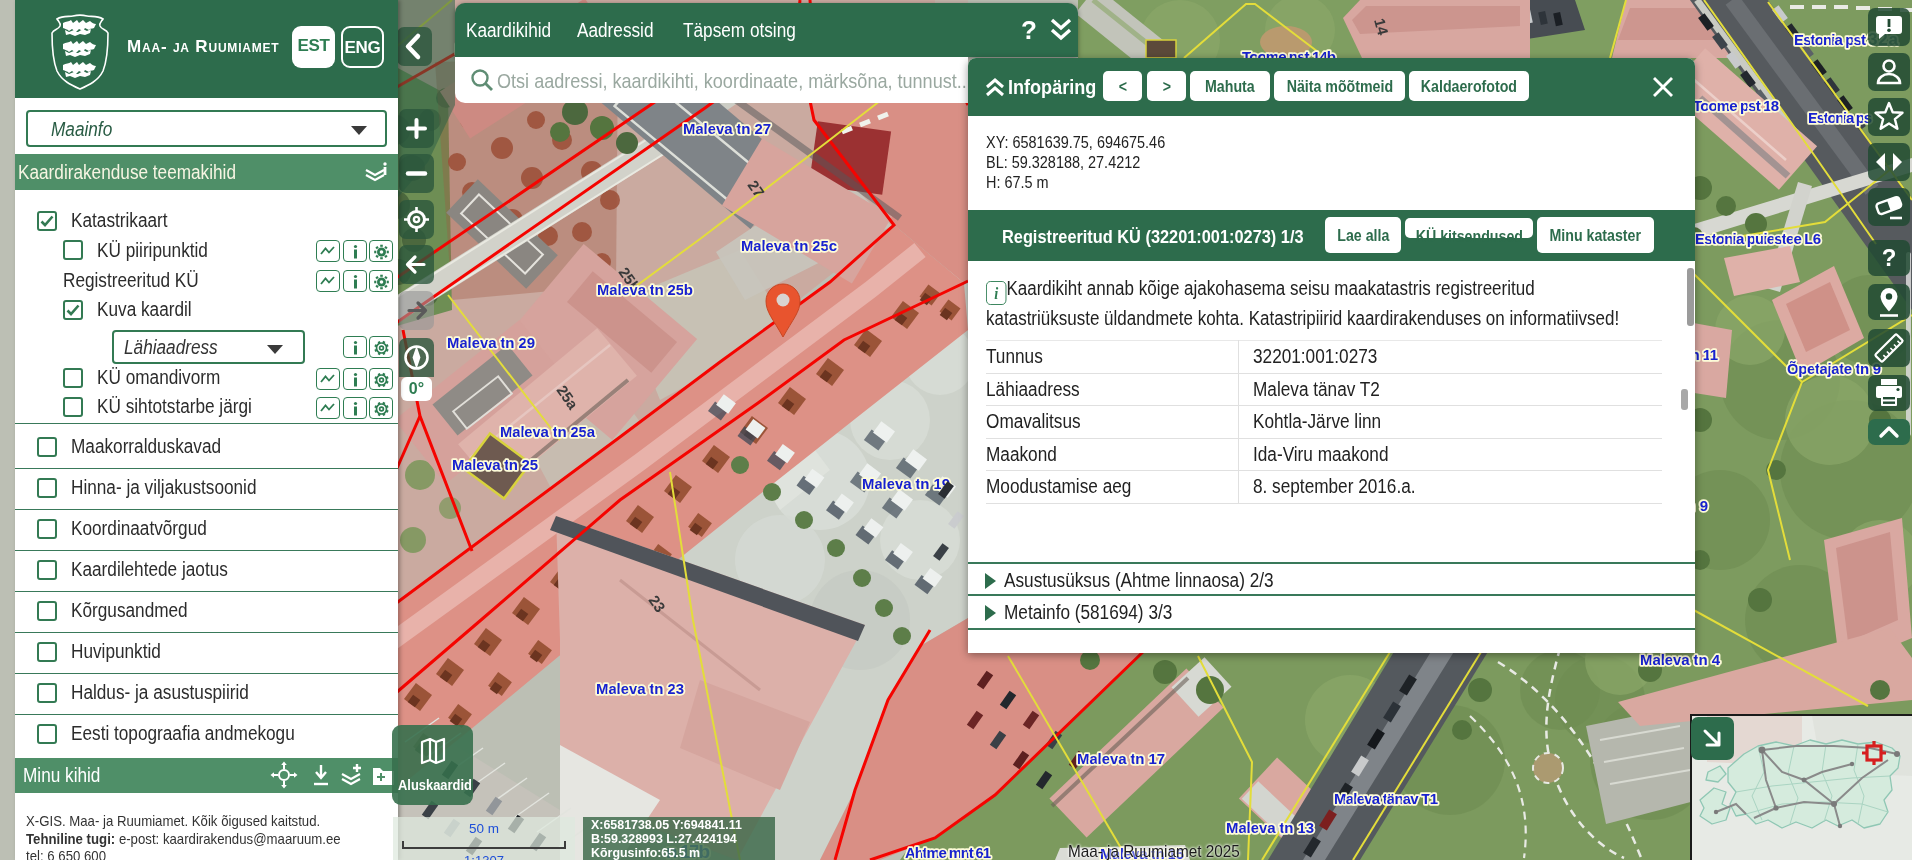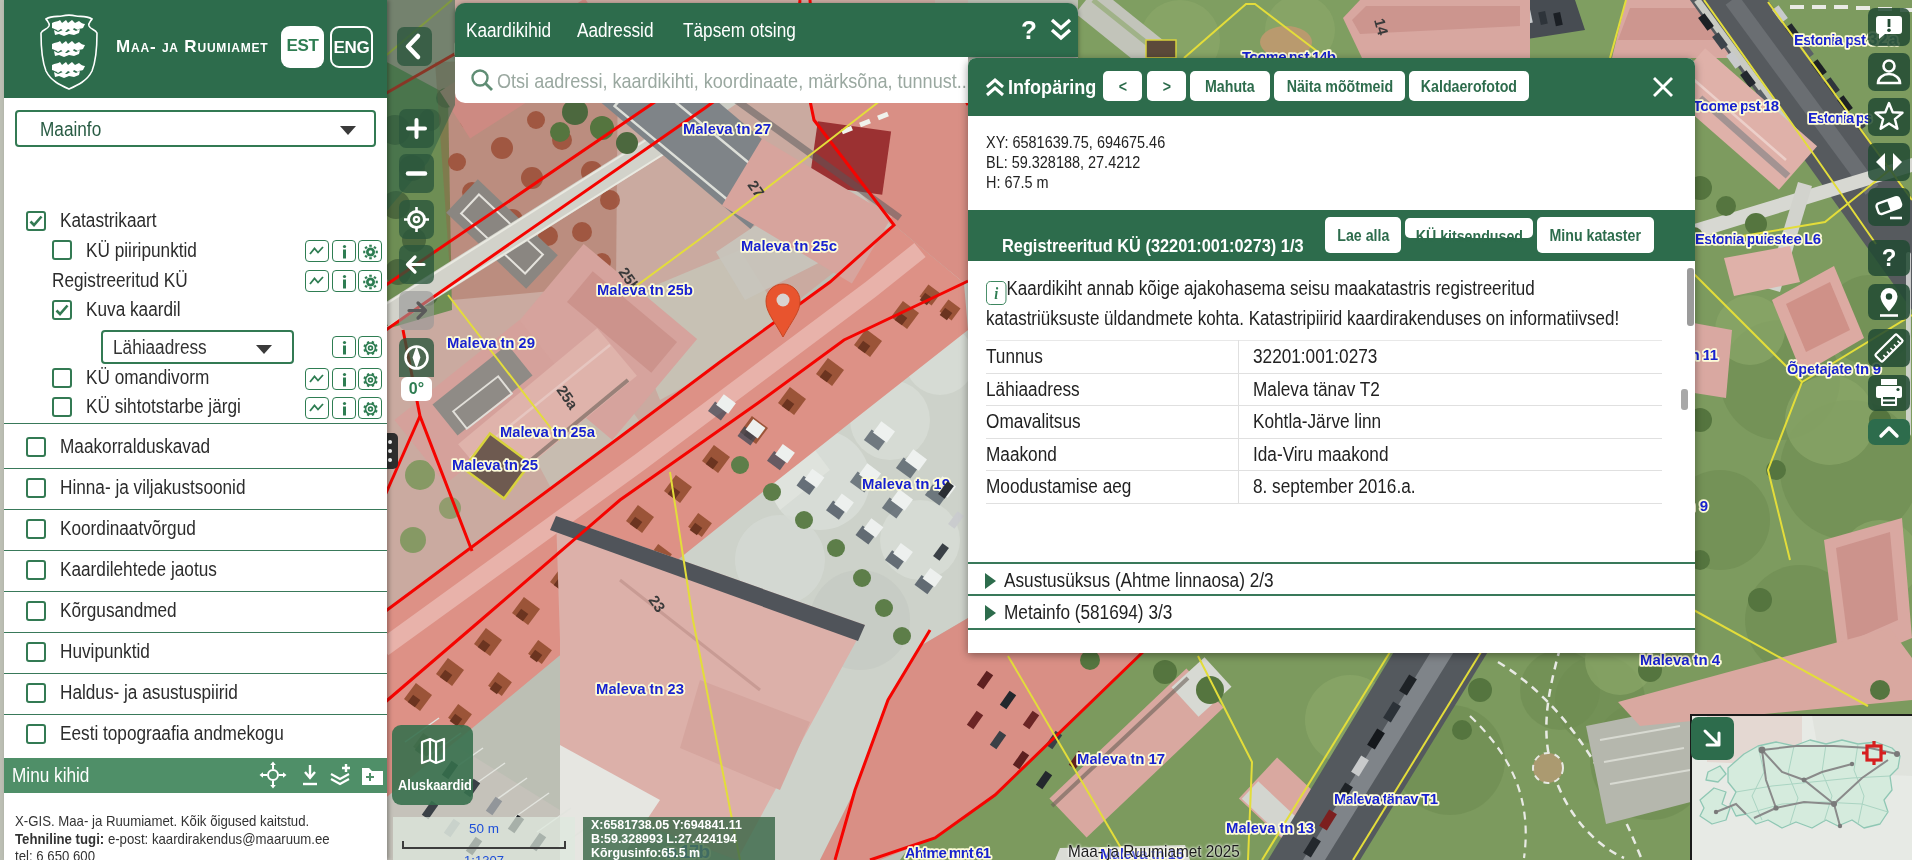--- a/index.html
+++ b/index.html
@@ -6,27 +6,27 @@
 * { margin:0; padding:0; box-sizing:border-box; }
 html,body { width:1912px; height:860px; overflow:hidden; font-family:"Liberation Sans", sans-serif; }
 .cx { display:inline-block; transform:scaleX(.86); transform-origin:0 50%; white-space:nowrap; }
 .cxc { display:inline-block; transform:scaleX(.86); transform-origin:50% 50%; white-space:nowrap; }
 #app { position:relative; width:1912px; height:860px; background:#bcbfb4; overflow:hidden; }
 
 
 #map { position:absolute; left:0; top:0; }
 
 
-#sidebar { position:absolute; left:4px; top:0; width:383px; height:860px; background:#fff; box-shadow:2px 0 4px rgba(0,0,0,.3); }
+#sidebar { position:absolute; left:15px; top:0; width:383px; height:860px; background:#fff; box-shadow:2px 0 4px rgba(0,0,0,.3); }
 #sbheader { position:absolute; left:0; top:0; width:383px; height:98px; background:#2d6c4c; }
 #sblogo-text { position:absolute; left:112px; top:37px; color:#fff; font-size:17px; letter-spacing:0.8px; font-variant:small-caps; font-weight:bold; }
 .langbtn { position:absolute; top:26px; width:43px; height:42px; border-radius:9px; font-size:17px; font-weight:bold; text-align:center; line-height:40px; letter-spacing:-0.3px; }
 #est { left:277px; background:#fff; color:#2e7d52; }
 #eng { left:326px; border:2px solid #fff; color:#fff; }
-.select { position:absolute; border:2px solid #337a53; border-radius:4px; background:#fff; color:#2e4f3e; }
+.select { position:absolute; border:2px solid #337a53; border-radius:4px; background:#fff; color:#2e4f3e;font-style:italic; }
 #maainfo { left:11px; top:110px; width:361px; height:37px; font-size:20px; line-height:34px; padding-left:23px; color:#295c44; }
 .caret { position:absolute; width:0; height:0; border-left:8px solid transparent; border-right:8px solid transparent; border-top:9px solid #3a3a3a; }
 .greenbar { position:absolute; left:0; width:383px; background:#4f8f68; color:#f7f5e3; font-size:20px; }
 #themebar { top:154px; height:36px; line-height:36px; padding-left:3px; }
 #minukihid { top:758px; height:35px; line-height:35px; padding-left:8px; color:#fff; }
 .row { position:absolute; left:0; width:383px; color:#2c2c2c; font-size:20px; }
 .cb { position:absolute; width:20px; height:20px; border:2px solid #337a53; border-radius:3px; background:#fff; }
 .sep { position:absolute; left:0; width:383px; height:0; border-top:1px solid #39795a; }
 #sbfooter { position:absolute; left:11px; top:812px; font-size:15px; color:#333; line-height:17.5px; transform:scaleX(.88); transform-origin:0 0; }
 
@@ -461,20 +461,30 @@
           <path d="M14 10 c3 -2 6 -1 8 -3 l2 3 4 -3 2 3 4 -3 3 3 4 -2 c2 2 4 3 6 3 l-2 4 c-2 1 -4 0 -5 2 l-4 -2 -2 3 -4 -2 -3 3 -4 -3 -3 2 c-2 -2 -4 -2 -6 -3 z M16 17 l4 2 5 -2 4 2 5 -3 4 2 4 -2 -1 4 -5 2 -5 -1 -5 2 -5 -2 -4 1 z"></path>
           <path d="M14 31 c3 -2 6 -1 8 -3 l2 3 4 -3 2 3 4 -3 3 3 4 -2 c2 2 4 3 6 3 l-2 4 c-2 1 -4 0 -5 2 l-4 -2 -2 3 -4 -2 -3 3 -4 -3 -3 2 c-2 -2 -4 -2 -6 -3 z M16 38 l4 2 5 -2 4 2 5 -3 4 2 4 -2 -1 4 -5 2 -5 -1 -5 2 -5 -2 -4 1 z"></path>
           <path d="M14 52 c3 -2 6 -1 8 -3 l2 3 4 -3 2 3 4 -3 3 3 4 -2 c2 2 4 3 6 3 l-2 4 c-2 1 -4 0 -5 2 l-4 -2 -2 3 -4 -2 -3 3 -4 -3 -3 2 c-2 -2 -4 -2 -6 -3 z M16 59 l4 2 5 -2 4 2 5 -3 4 2 4 -2 -1 4 -5 2 -5 -1 -5 2 -5 -2 -4 1 z"></path>
         </g>
       </svg>
       <div id="sblogo-text">Maa- ja Ruumiamet</div>
       <div class="langbtn" id="est">EST</div>
       <div class="langbtn" id="eng">ENG</div>
     </div>
     <div class="select" id="maainfo"><span class="cx">Maainfo</span><div class="caret" style="right:18px;top:14px"></div></div>
+    <div class="greenbar" id="themebar"><span class="cx">Kaardirakenduse teemakihid</span>
+      <svg width="30" height="28" viewBox="0 0 30 28" style="position:absolute;right:6px;top:4px">
+          <g stroke="#fff" stroke-width="2.2" fill="none">
+            <path d="M4 12 L13 17 L22 12"></path>
+            <path d="M4 17 L13 22 L22 17"></path>
+          </g>
+          <circle cx="23" cy="6" r="1.7" fill="#fff"></circle>
+          <rect x="21.6" y="9" width="2.8" height="8" fill="#fff"></rect>
+        </svg>
+    </div>
     <div id="tree">
       <div class="cb" style="left:22px;top:211px;">
           <svg width="16" height="16" viewBox="0 0 16 16" style="position:absolute;left:0px;top:0px">
             <path d="M2.5 8.5 L6 12 L13.5 3.5" stroke="#337a53" stroke-width="2.6" fill="none"></path>
           </svg>
         </div>
       <div class="row" style="left:56px;top:209px;font-size:20px"><span class="cx">Katastrikaart</span></div>
       <div class="cb" style="left:48px;top:240px;"></div>
       <div class="row" style="left:82px;top:239px;font-size:20px"><span class="cx">KÜ piiripunktid</span></div>
       <div style="position:absolute;left:301px;top:240px;width:24px;height:22px;border:1.5px solid #2e7d52;border-radius:4px;background:#fff"><svg width="23" height="22" viewBox="0 0 23 22">
@@ -680,21 +690,21 @@
       <div class="wbtn" style="left:441px;top:13px;width:120px;height:30px;line-height:30px"><span class="cxc">Kaldaerofotod</span></div>
       <svg width="24" height="24" viewBox="0 0 24 24" style="position:absolute;left:683px;top:17px">
           <g stroke="#fff" stroke-width="2.8">
             <line x1="3" y1="3" x2="21" y2="21"></line>
             <line x1="21" y1="3" x2="3" y2="21"></line>
           </g>
         </svg>
     </div>
     <div id="ipcoords">XY: 6581639.75, 694675.46<br>BL: 59.328188, 27.4212<br>H: 67.5 m</div>
     <div id="ipbar2">
-      <div style="position:absolute;left:34px;top:25px;font-size:19px;font-weight:bold"><span class="cx">Registreeritud KÜ (32201:001:0273) 1/3</span></div>
+      <div style="position:absolute;left:34px;top:16px;font-size:19px;font-weight:bold"><span class="cx">Registreeritud KÜ (32201:001:0273) 1/3</span></div>
       <div class="wbtn" style="left:357px;top:7px;width:76px;height:36px;line-height:36px"><span class="cxc">Lae alla</span></div>
       <div class="wbtn" style="left:437px;top:8px;width:128px;height:20px;line-height:36px"><span class="cxc">KÜ kitsendused</span></div>
       <div class="wbtn" style="left:569px;top:7px;width:117px;height:36px;line-height:36px"><span class="cxc">Minu kataster</span></div>
     </div>
     <div id="iptext">
       <span style="display:inline-block;width:24px;height:24px;border:1.5px solid #2e7d52;border-radius:5px;text-align:center;line-height:23px;color:#2e7d52;font-size:17px;font-family:'Liberation Serif',serif;font-weight:bold;font-style:italic;vertical-align:-4px">i</span>Kaardikiht annab kõige ajakohasema seisu maakatastris registreeritud<br>katastriüksuste üldandmete kohta. Katastripiirid kaardirakenduses on informatiivsed!
     </div>
     <table id="iptable">
       <tbody>
           <tr>

